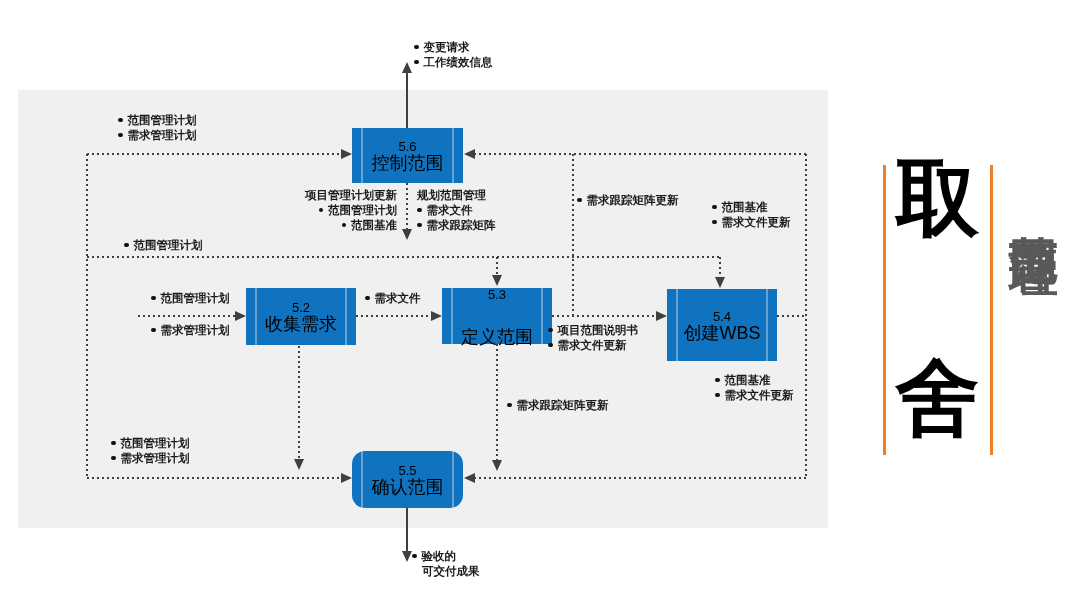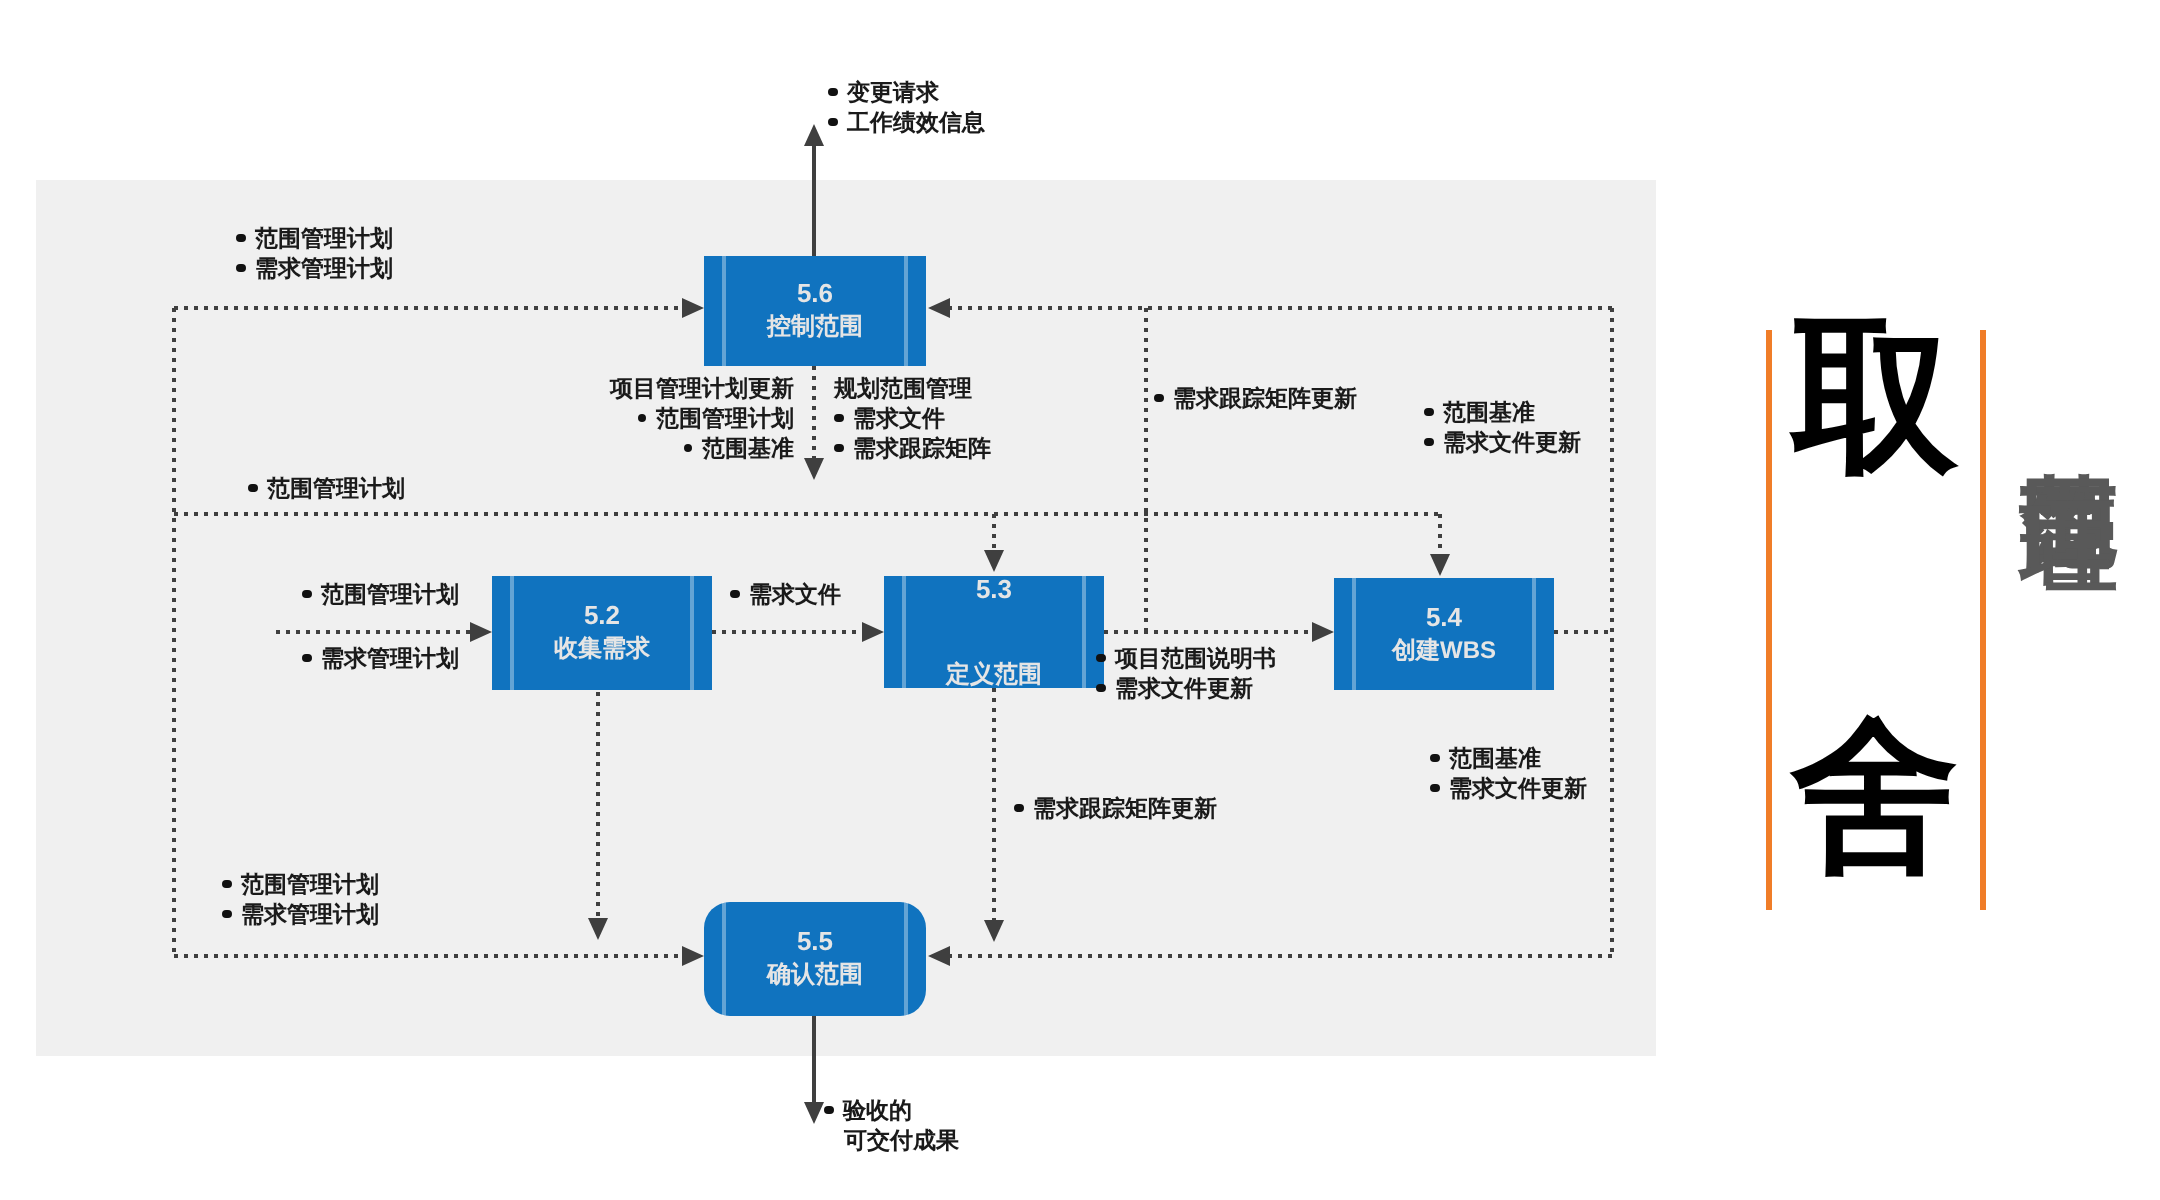--- a/index.html
+++ b/index.html
@@ -15,27 +15,27 @@
   .sv{position:absolute;width:2px;background:#3F3F3F;z-index:1;} 
 
   
   .ah{position:absolute;width:0;height:0;z-index:1;}
   .ah.r{border-top:5px solid transparent;border-bottom:5px solid transparent;border-left:11px solid #3F3F3F;}
   .ah.l{border-top:5px solid transparent;border-bottom:5px solid transparent;border-right:11px solid #3F3F3F;}
   .ah.d{border-left:5px solid transparent;border-right:5px solid transparent;border-top:11px solid #3F3F3F;}
   .ah.u{border-left:5px solid transparent;border-right:5px solid transparent;border-bottom:11px solid #3F3F3F;}
 
   
-  .pbox{position:absolute;background:#1073BF;color:#e5e5e5;display:flex;flex-direction:column;
-        align-items:center;justify-content:center;z-index:2;font-weight:700;text-align:center;}
+  .pbox{position:absolute;background:#1073BF;color:#000000;display:flex;flex-direction:column;
+        align-items:center;justify-content:center;z-index:2;font-weight:400;text-align:center;}
   .pbox::before,.pbox::after{content:"";position:absolute;top:0;bottom:0;width:2px;background:rgba(255,255,255,0.35);}
   .pbox::before{left:9px;}
   .pbox::after{right:9px;}
   .pbox-num{font-size:13px;line-height:16px;}
-  .pbox-name{font-size:12px;line-height:17px;}
+  .pbox-name{font-size:18px;line-height:17px;}
 
   
   .lbl{position:absolute;font-size:11.5px;line-height:15px;font-weight:600;color:#1a1a1a;
        white-space:nowrap;z-index:3;}
   .lbl-item::before{content:"";display:inline-block;width:4.5px;height:4.5px;border-radius:50%;
        background:#111;margin:0 5px 2px 0;}
   .lbl-cont{padding-left:10px;}
 
   
   .accent{position:absolute;width:3px;background:#F07D28;z-index:1;}
@@ -94,21 +94,21 @@
     <div class="pbox-name">控制范围</div>
   </div>
   <div class="pbox" style="left:246px;top:288px;width:110px;height:57px;">
     <div class="pbox-num">5.2</div>
     <div class="pbox-name">收集需求</div>
   </div>
   <div class="pbox" style="left:442px;top:288px;width:110px;height:56px;gap:26px;">
     <div class="pbox-num">5.3</div>
     <div class="pbox-name">定义范围</div>
   </div>
-  <div class="pbox" style="left:667px;top:289px;width:110px;height:56px;">
+  <div class="pbox" style="left:667px;top:289px;width:110px;height:72px;">
     <div class="pbox-num">5.4</div>
     <div class="pbox-name">创建WBS</div>
   </div>
   <div class="pbox" style="left:352px;top:451px;width:111px;height:57px;border-radius:13px;">
     <div class="pbox-num">5.5</div>
     <div class="pbox-name">确认范围</div>
   </div>
 
   <div class="lbl" style="left:414px;top:40px;">
     <div class="lbl-item">变更请求</div>

